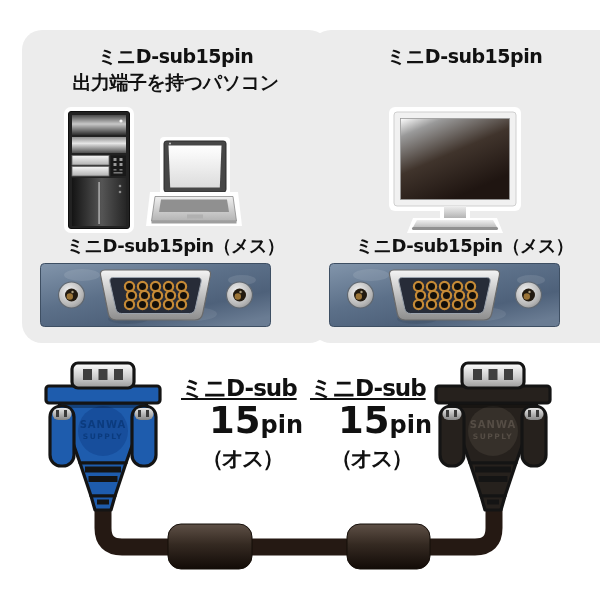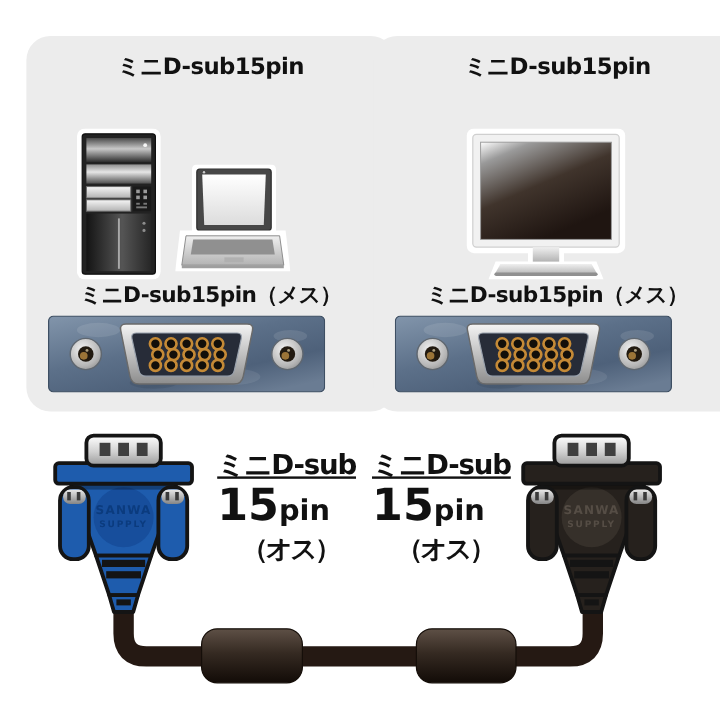--- a/index.html
+++ b/index.html
@@ -30,21 +30,21 @@
   .conn-blue .c-body{fill:#1e5cad;}
   .conn-blue .c-emblem{fill:#174e9c;}
   .conn-blue .c-emblem-text{fill:#0b3b7e;}
   .conn-black .c-body{fill:#26211d;}
   .conn-black .c-emblem{fill:#36302a;}
   .conn-black .c-emblem-text{fill:#554d45;}
   .c-outline{stroke:#141414;stroke-width:3.2;stroke-linejoin:round;}
   .male-label{position:absolute;top:374px;width:122px;font-weight:700;}
   .male-label .l1{font-size:23px;line-height:28px;letter-spacing:-1px;white-space:nowrap;text-decoration:underline;}
   .male-label .l2{font-size:24px;line-height:37px;}
-  .male-label .l2 .num{font-size:37px;}
+  .male-label .l2 .num{font-size:37px;margin-left:28px;}
   .male-label .l3{font-size:22px;line-height:30px;letter-spacing:-2px;text-align:center;}
   #label-left{left:181px;}
   #label-right{left:310px;}
   .emblem-line1{font-size:10px;font-weight:700;letter-spacing:1px;}
   .emblem-line2{font-size:7.5px;font-weight:700;letter-spacing:1.5px;}
 </style>
 </head>
 <body>
 
 <svg width="0" height="0" style="position:absolute" aria-hidden="true">
@@ -113,20 +113,21 @@
         <stop offset="1" stop-color="#120b07"></stop>
     </linearGradient>
   </defs>
 </svg>
 
 <div class="stage">
 
   <section class="panel left">
     <div class="panel-title">
       <div>ミニD-sub15pin</div>
+      <div>出力端子を持つパソコン</div>
     </div>
 
     <svg class="abs" style="left:42px;top:77px" width="70" height="126" viewBox="0 0 70 126">
       <rect x="0" y="0" width="70" height="126" rx="7" fill="#ffffff"></rect>
       <rect x="4.5" y="4.5" width="61" height="117" rx="2.5" fill="#222222" stroke="#0f0f0f"></rect>
       <rect x="8" y="8" width="54" height="20" fill="url(#gTower1)"></rect>
       <circle cx="57" cy="14" r="1.6" fill="#f5f5f5"></circle>
       <rect x="8" y="30" width="54" height="16" fill="url(#gTower2)"></rect>
       <rect x="8" y="48.5" width="37" height="9.5" fill="url(#gBay)" stroke="#6a6a6a" stroke-width="0.8"></rect>
       <rect x="8" y="59.5" width="37" height="9.5" fill="url(#gBay)" stroke="#6a6a6a" stroke-width="0.8"></rect>

